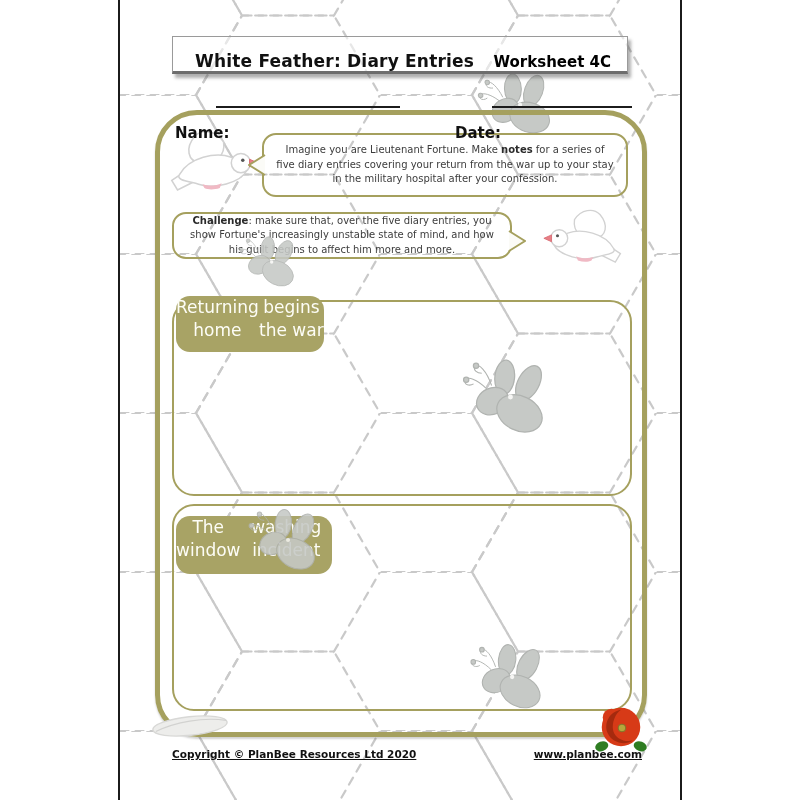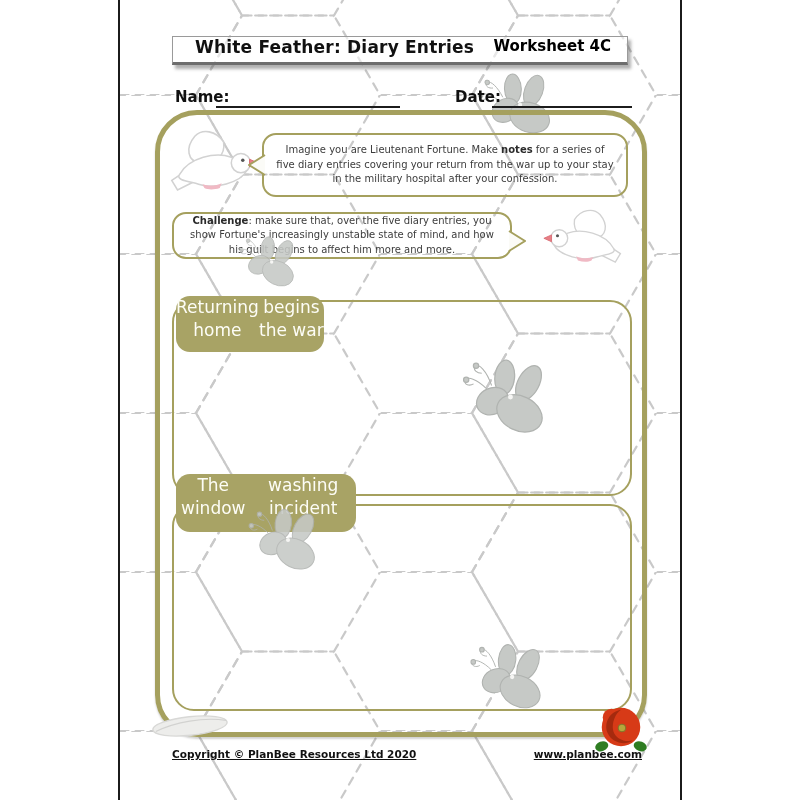--- a/index.html
+++ b/index.html
@@ -8,29 +8,29 @@
 
   
   .sheet { position:absolute; left:118px; top:0; width:560px; height:800px;
            border-left:2px solid #1b1b1b; border-right:2px solid #1b1b1b;
            box-sizing:content-box; background:#ffffff; overflow:hidden; }
   .hexbg { position:absolute; left:0; top:0; z-index:0; }
 
   .abs { position:absolute; }
 
   
-  .titlebox { left:52px; top:36px; width:456px; height:29px; z-index:6;
+  .titlebox { left:52px; top:36px; width:456px; height:38px; z-index:6;
               background:rgba(255,255,255,0.55); border:1px solid #9a9a9a;
               border-bottom:3px solid #6d6d6d;
               box-shadow:3px 4px 3px rgba(80,80,80,0.45);
-              display:flex; align-items:flex-start; }
+              display:flex; align-items:flex-end; }
   .titlebox .ttl { padding-left:22px; font-size:17px; font-weight:bold; color:#111; letter-spacing:0.2px; }
   .titlebox .wks { position:absolute; right:16px; font-size:15px; font-weight:bold; color:#000000; }
 
-  .fieldlabel { font-size:15px; font-weight:bold; color:#111; z-index:7; }
+  .fieldlabel { font-size:15px; font-weight:bold; color:#111; z-index:7;margin-top:36px; }
   .fieldline  { height:0; border-top:2px solid #1c1c1c; z-index:7; }
 
   
   .frame { left:35px; top:110px; width:492px; height:627px; z-index:5;
            border:5px solid #a5a05e; border-radius:42px;
            box-shadow:0 2px 2px rgba(0,0,0,0.18); }
 
   
   .bubble { border:2px solid #a5a05e; border-radius:14px; z-index:6;
             display:flex; align-items:center; justify-content:center; text-align:center;
@@ -44,21 +44,21 @@
   .btext { position:relative; z-index:2; }
 
   
   .secbox { border:2.5px solid #a5a05e; border-radius:22px; z-index:5; }
   .secbox1 { left:52px; top:300px; width:460px; height:196px; }
   .secbox2 { left:52px; top:504px; width:460px; height:207px; }
   .seclabel { background:#a8a365; border-radius:14px; z-index:6; color:#fdfdf6;
               font-size:17px; line-height:1.35; text-align:center;
               display:flex; flex-direction:row; justify-content:center; }
   .seclabel1 { left:56px; top:296px; width:148px; height:56px; }
-  .seclabel2 { left:56px; top:474px; width:180px; height:58px; }
+  .seclabel2 { left:56px; top:516px; width:156px; height:58px; }
 
   
   .bee { z-index:3; }
   .bee-over { z-index:7; opacity:0.88; }
   .bee-in { z-index:6; }
   .dove { z-index:6; }
   .feather { z-index:7; }
   .poppy { z-index:7; }
 
   .footer { z-index:7; font-size:10.5px; font-weight:bold; color:#111;text-decoration:underline; }

